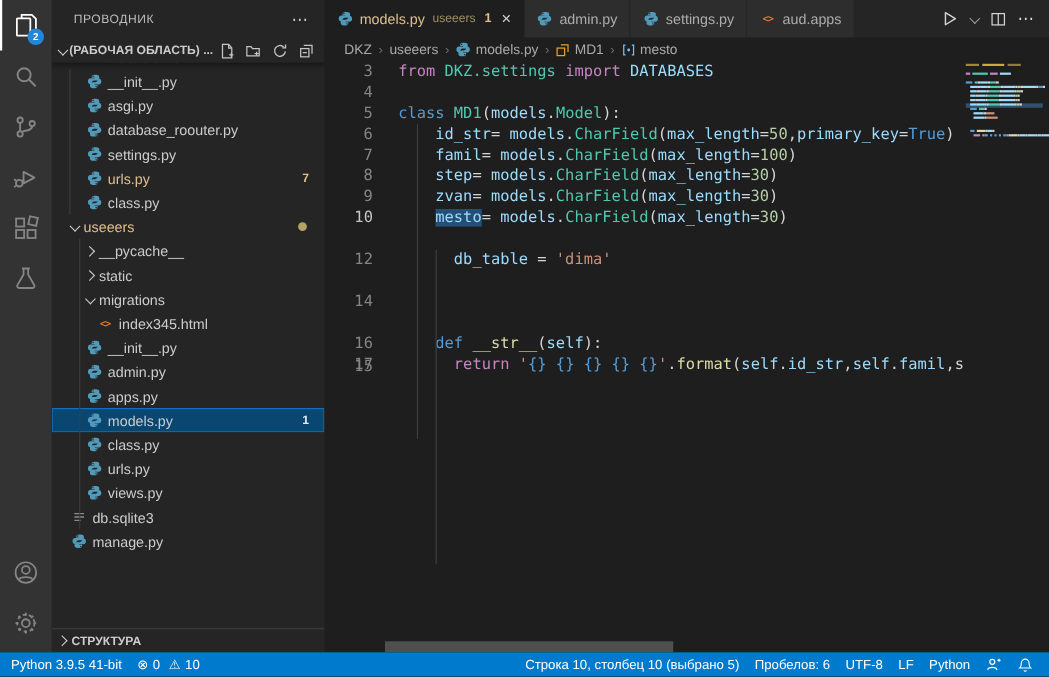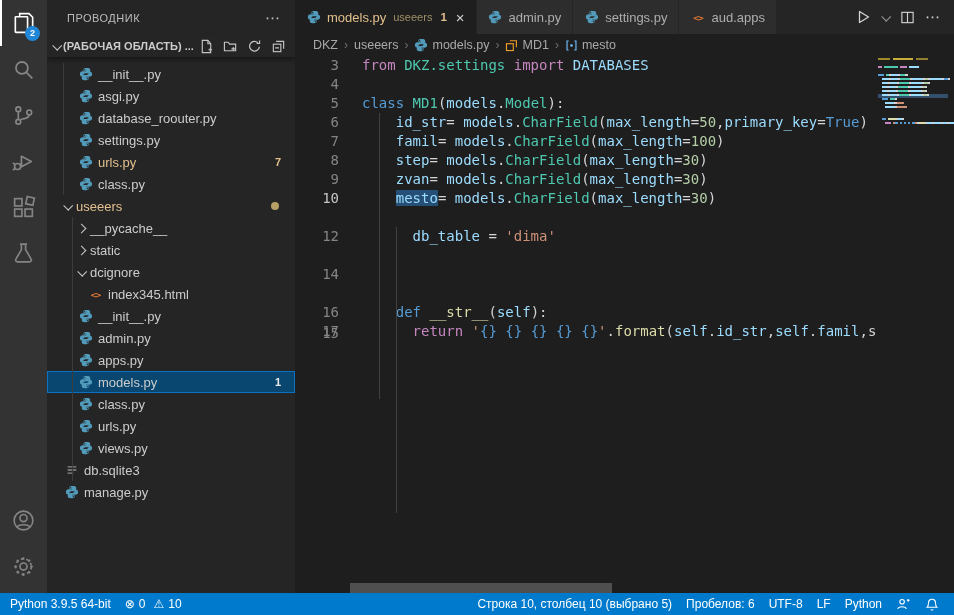--- a/index.html
+++ b/index.html
@@ -261,21 +261,21 @@
         <span class="lbl">__pycache__</span>
       </div>
       <div class="trow">
         <span style="width:31px;flex:none"></span>
         <span class="chev closed"></span>
         <span class="lbl">static</span>
       </div>
       <div class="trow">
         <span style="width:31px;flex:none"></span>
         <span class="chev open"></span>
-        <span class="lbl">dcignore</span>
+        <span class="lbl">migrations</span>
       </div>
       <div class="trow">
         <span style="width:41px;flex:none"></span>
         <span class="ticon">
           <span class="html-ic">&lt;&gt;</span>
         </span>
         <span class="lbl">index345.html</span>
       </div>
       <div class="trow">
         <span style="width:31px;flex:none"></span>
@@ -363,20 +363,24 @@
           <svg width="14" height="14" viewBox="0 0 16 16" fill="#519aba">
             <path d="M7.9 1C6 1 5 1.8 5 2.9v1.4h3v.5H3.8C2.3 4.8 1 5.9 1 7.9s1.3 3.1 2.8 3.1H5V9.4C5 8.1 6.1 7 7.4 7h3.1c1.2 0 2.3-1 2.3-2.2V2.9C12.8 1.8 11.4 1 9.6 1H7.9zM6.4 1.9a.75.75 0 110 1.5.75.75 0 010-1.5z"></path>
             <path d="M8.1 15c1.9 0 2.9-.8 2.9-1.9v-1.4H8v-.5h4.2c1.5 0 2.8-1.1 2.8-3.1S13.7 5 12.2 5H11v1.6C11 7.9 9.9 9 8.6 9H5.5C4.3 9 3.2 10 3.2 11.2v1.9c0 1.1 1.4 1.9 3.2 1.9h1.7zm1.5-.9a.75.75 0 110-1.5.75.75 0 010 1.5z"></path>
           </svg>
         </span>
         <span class="lbl">manage.py</span>
       </div>
       <div class="tguide" style="left: 16px; top: 6px; height: 132px;"></div>
       <div class="tguide" style="left: 25px; top: 160px; height: 264px;"></div>
     </div>
+  <div class="outline-head">
+    <span class="chev closed"></span>
+    <span>СТРУКТУРА</span>
+  </div>
 </div>
 
 <div class="tabbar" id="tabbar">
     <div class="tab active">
       <span class="ticon">
         <svg width="14" height="14" viewBox="0 0 16 16" fill="#519aba">
           <path d="M7.9 1C6 1 5 1.8 5 2.9v1.4h3v.5H3.8C2.3 4.8 1 5.9 1 7.9s1.3 3.1 2.8 3.1H5V9.4C5 8.1 6.1 7 7.4 7h3.1c1.2 0 2.3-1 2.3-2.2V2.9C12.8 1.8 11.4 1 9.6 1H7.9zM6.4 1.9a.75.75 0 110 1.5.75.75 0 010-1.5z"></path>
           <path d="M8.1 15c1.9 0 2.9-.8 2.9-1.9v-1.4H8v-.5h4.2c1.5 0 2.8-1.1 2.8-3.1S13.7 5 12.2 5H11v1.6C11 7.9 9.9 9 8.6 9H5.5C4.3 9 3.2 10 3.2 11.2v1.9c0 1.1 1.4 1.9 3.2 1.9h1.7zm1.5-.9a.75.75 0 110-1.5.75.75 0 010 1.5z"></path>
         </svg>
       </span>
@@ -637,21 +641,21 @@
         <span class="mseg" style="width: 2px; background: rgb(212, 212, 212);"></span>
         <span class="mseg" style="width: 4.48px; background: rgb(156, 220, 254);"></span>
         <span class="mseg" style="width: 2px; background: rgb(212, 212, 212);"></span>
         <span class="mseg" style="width: 5.6px; background: rgb(156, 220, 254);"></span>
       </div>
     </div>
   </div>
 
 <div class="statusbar">
   <div class="sb-item" style="padding-left:10px">
-    <span>Python 3.9.5 64-bit</span>
+    <span>Python 3.9.5 41-bit</span>
   </div>
   <div class="sb-item">
     <span class="ico">⊗</span>
     <span>0</span>
     <span class="ico" style="margin-left:8px">⚠</span>
     <span>10</span>
   </div>
   <div class="sb-right">
     <div class="sb-item">
         <span>Строка 10, столбец 10 (выбрано 5)</span>

